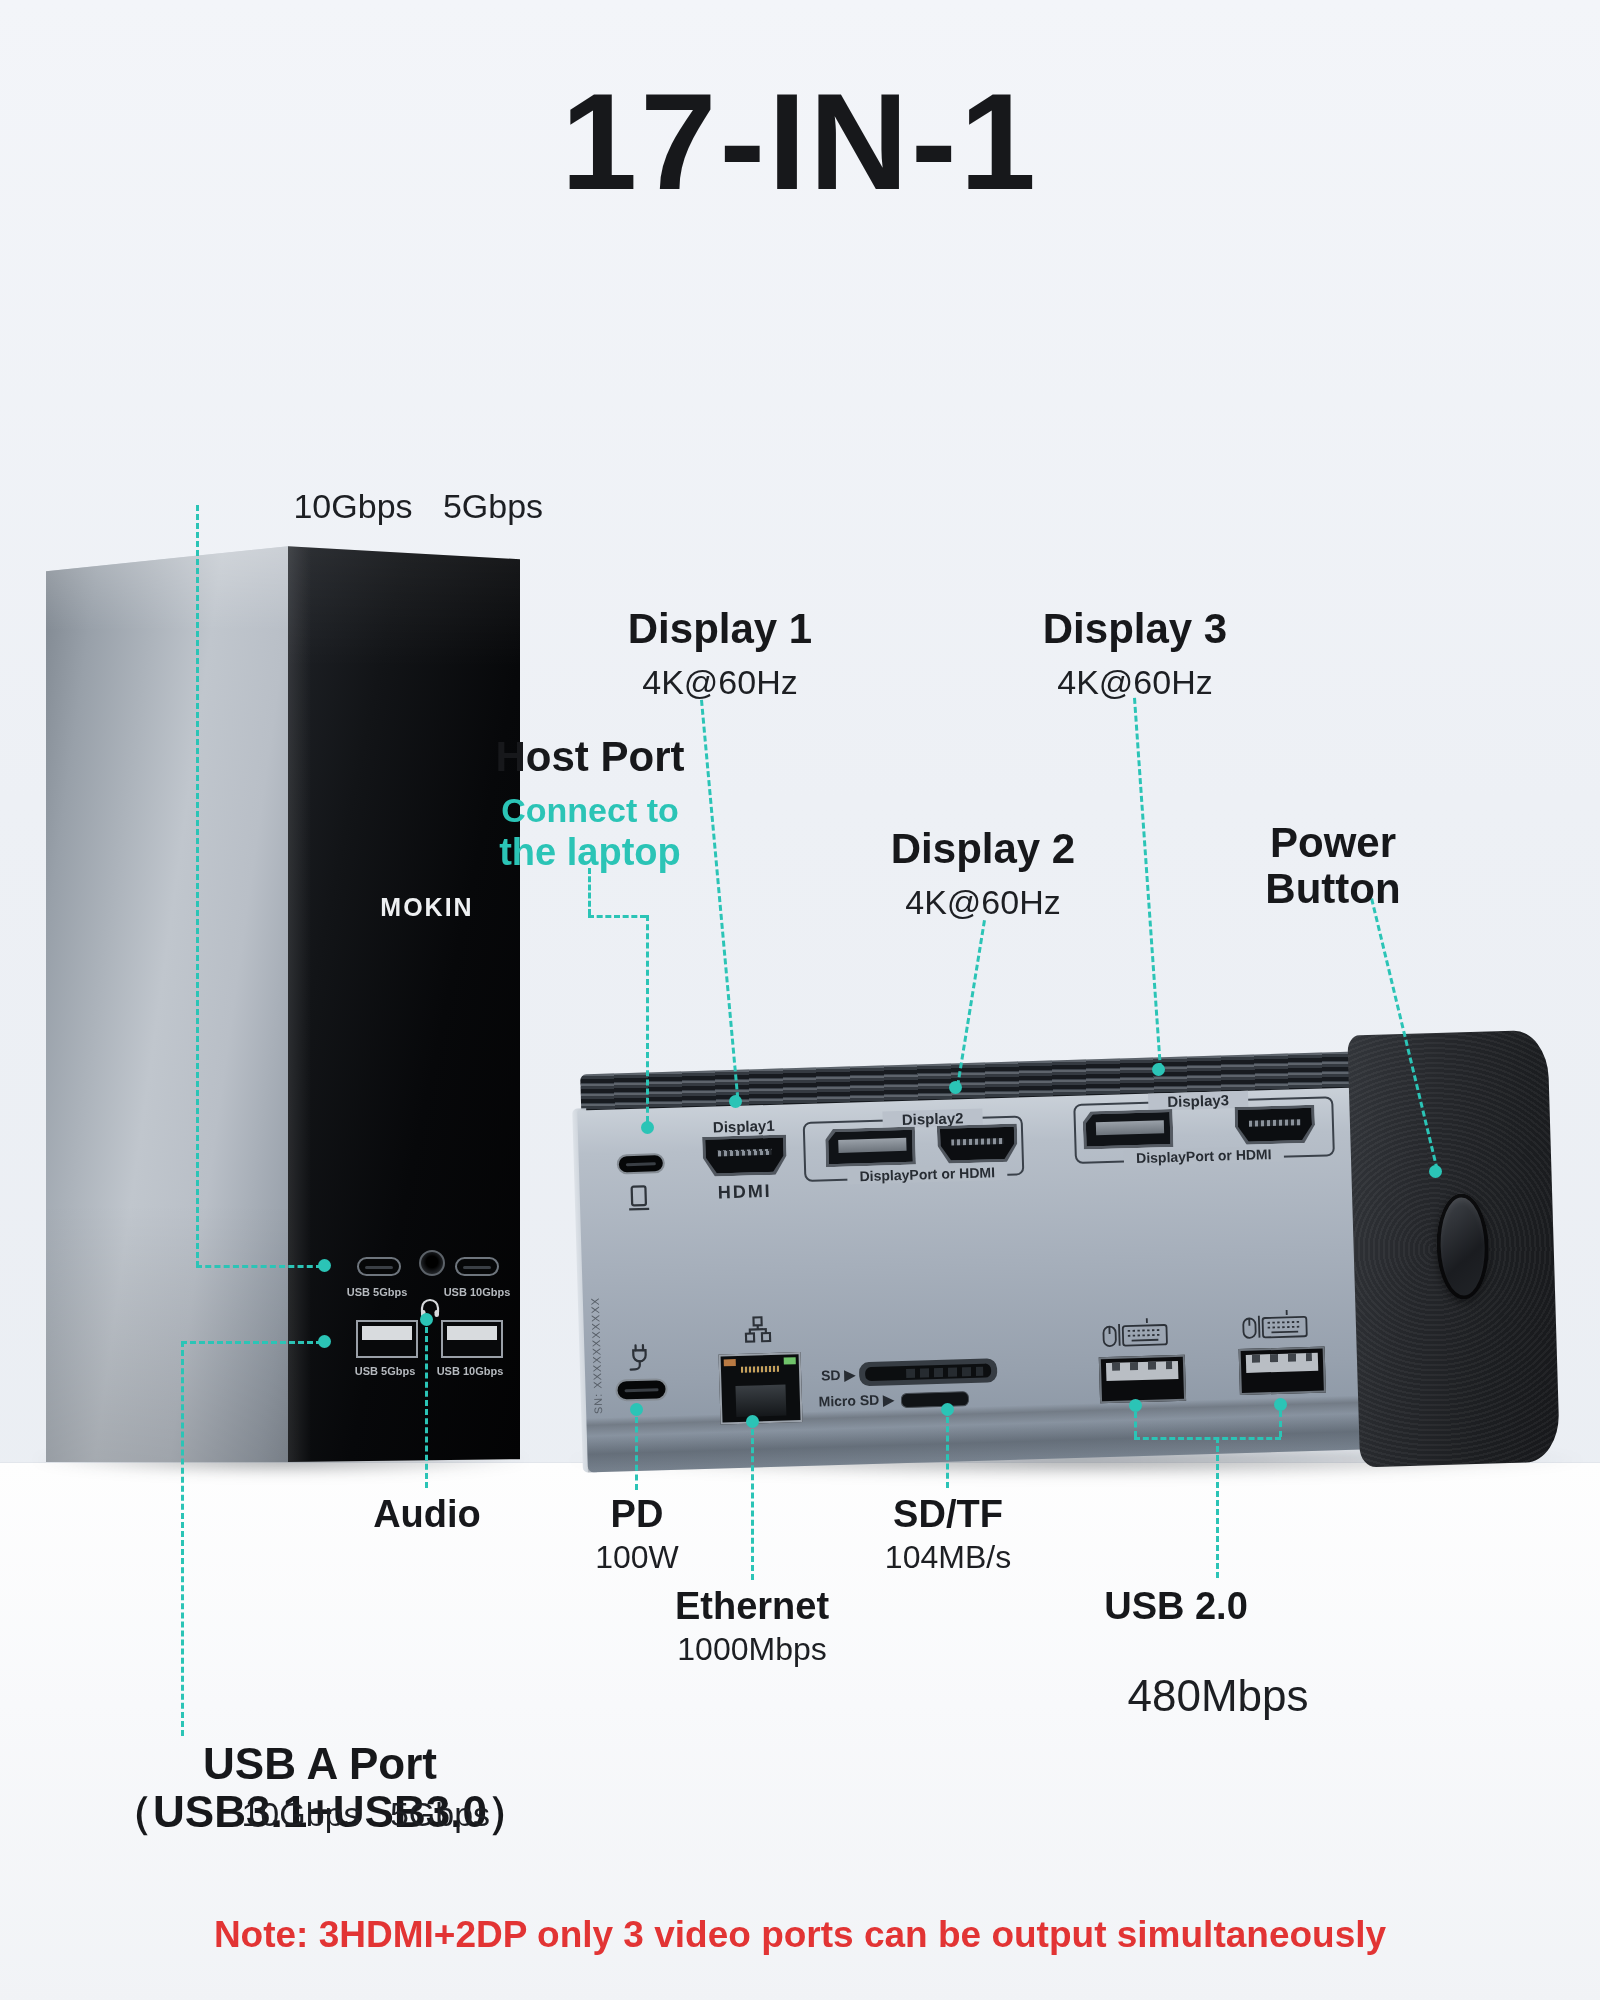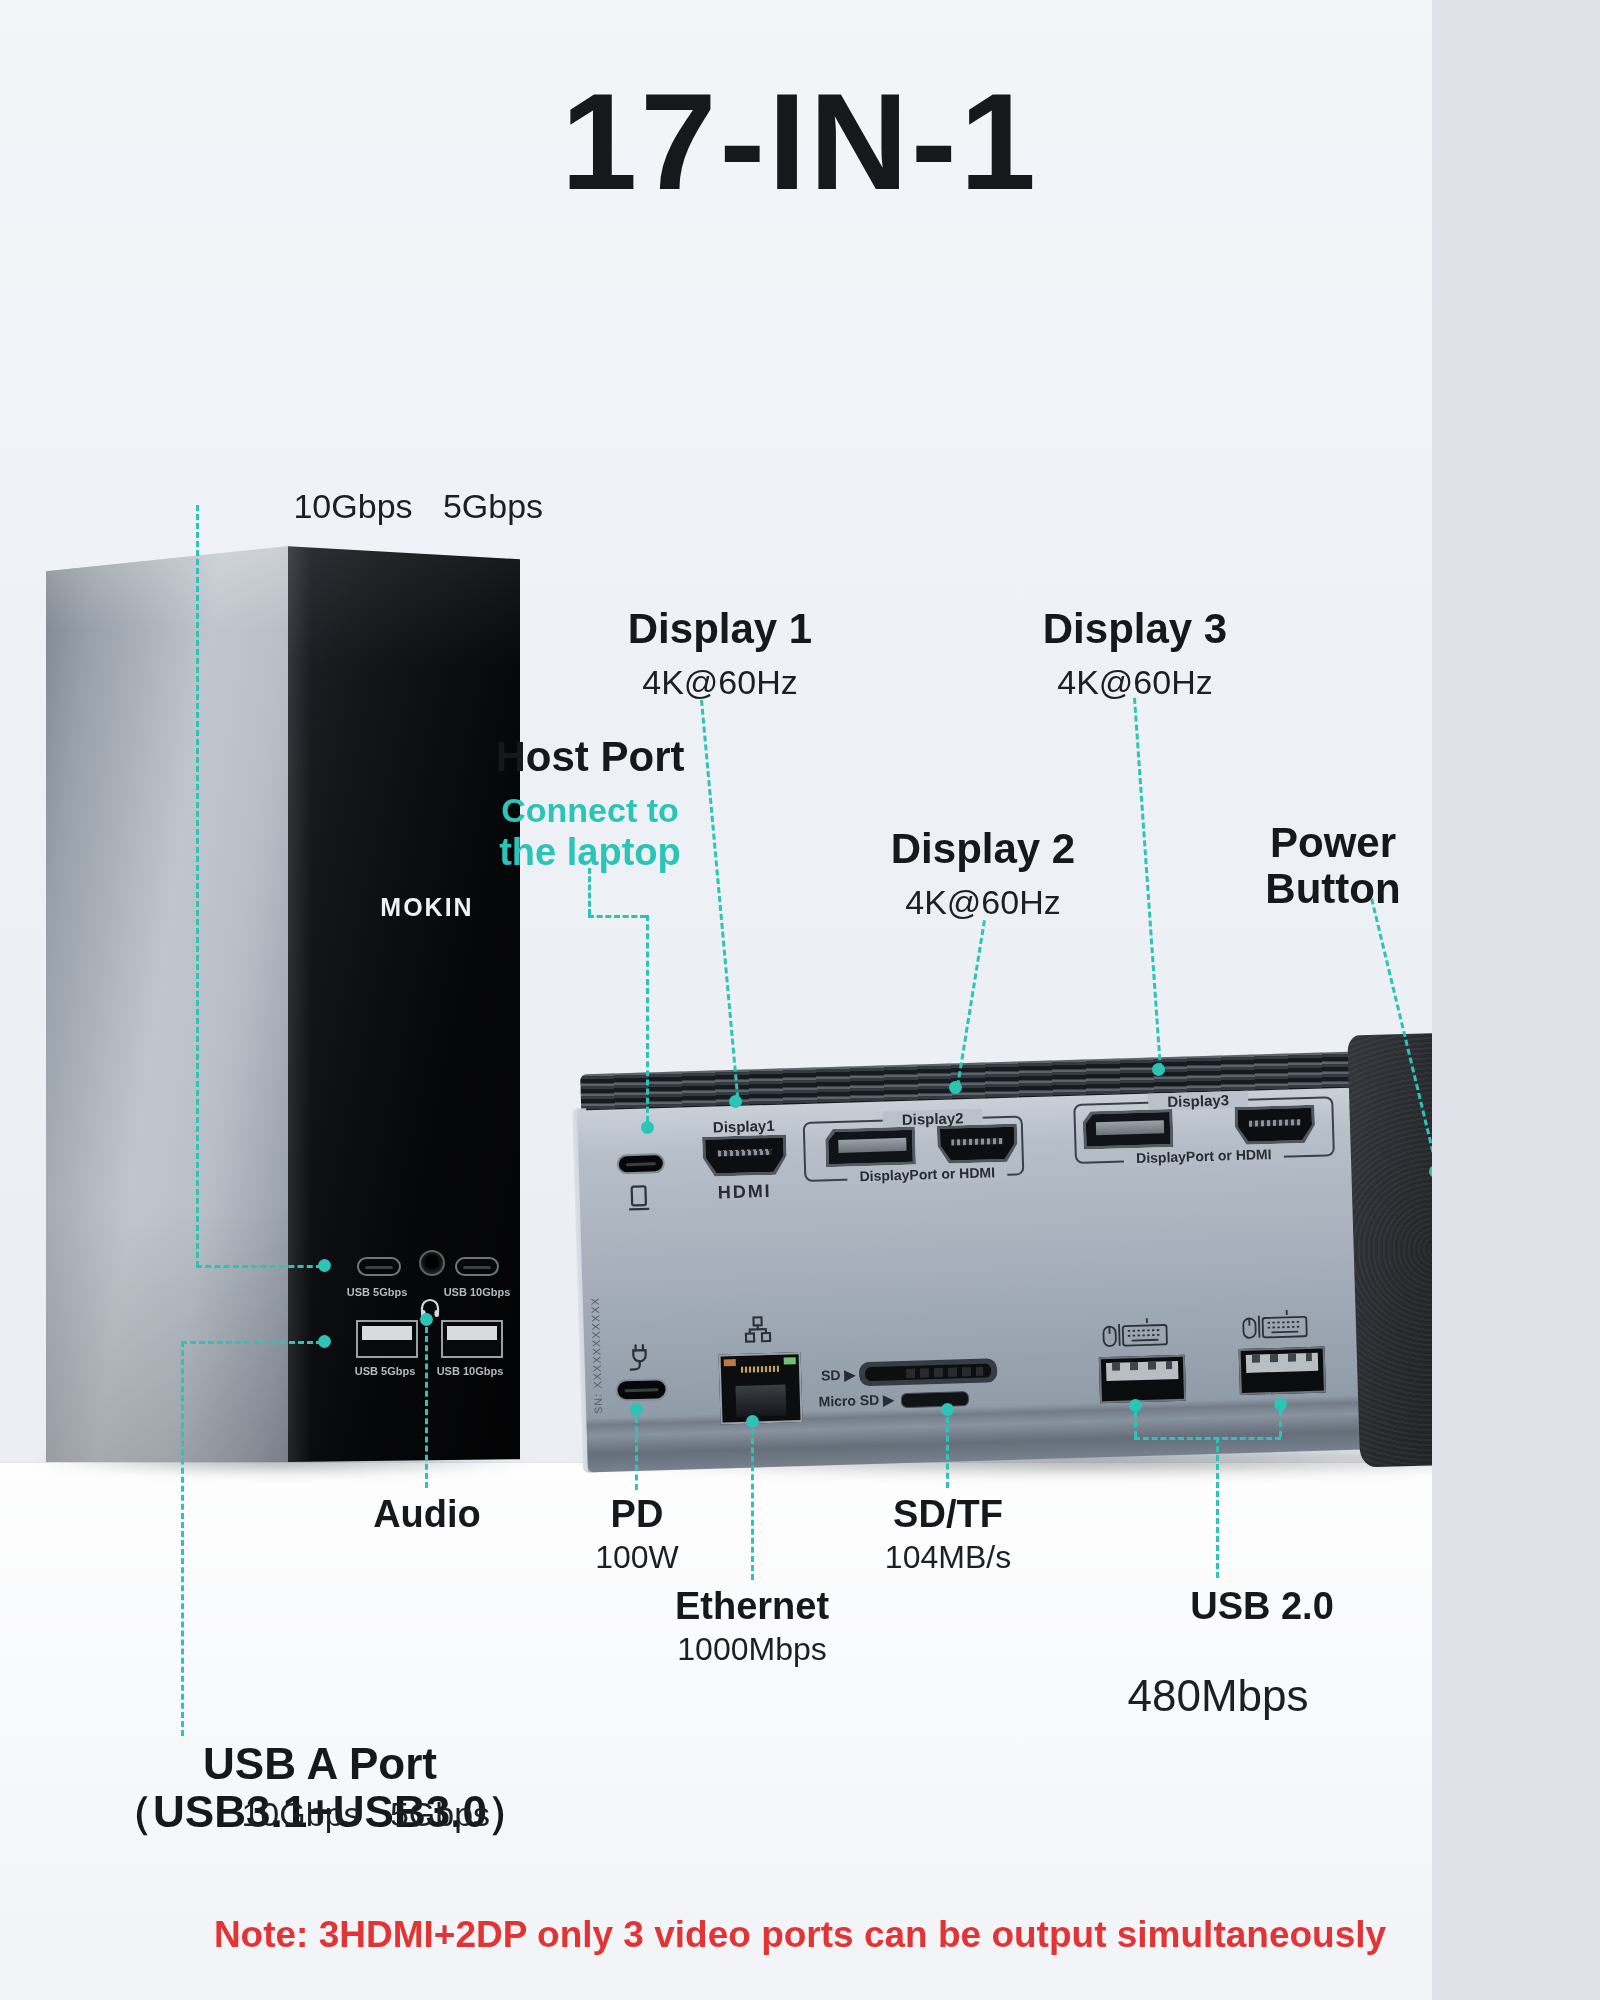--- a/index.html
+++ b/index.html
@@ -1,16 +1,16 @@
 <!DOCTYPE html>
 <html><head>
 <meta charset="utf-8">
 <style>
   html,body{margin:0;padding:0;background:#dfe3e9;}
-  .page{position:relative;width:1432px;height:2000px;overflow:hidden;
+  .page{position:relative;width:1600px;height:2000px;overflow:hidden;
         font-family:"Liberation Sans",sans-serif;
         background:linear-gradient(180deg,#f3f5f9 0%,#edf0f5 40%,#e9edf2 100%);}
   :root{--accent:#2BC4B6;--ink:#17181B;}
 
   
   .table-band{position:absolute;left:0;top:1462px;width:1600px;height:538px;z-index:0;
         background:linear-gradient(180deg,#fefefe 0%,#f8f9fb 45%,#f1f3f6 100%);
         border-top:1px solid #e2e6ec;}
 
   
@@ -39,21 +39,21 @@
   #cb-d2{left:883px;top:826px;width:200px;font-size:42px;}
   #cb-d2s{left:883px;top:884px;width:200px;font-size:34px;}
   #cb-pw{left:1203px;top:820px;width:260px;font-size:42px;}
   #cb-audio{left:347px;top:1494px;width:160px;font-size:38px;}
   #cb-pd{left:557px;top:1494px;width:160px;font-size:38px;}
   #cb-pds{left:557px;top:1540px;width:160px;font-size:32px;}
   #cb-sd{left:868px;top:1494px;width:160px;font-size:38px;}
   #cb-sds{left:868px;top:1540px;width:160px;font-size:32px;}
   #cb-eth{left:652px;top:1586px;width:200px;font-size:38px;}
   #cb-eths{left:652px;top:1632px;width:200px;font-size:32px;}
-  #cb-u2{left:1162px;top:1586px;width:200px;font-size:38px;}
+  #cb-u2{left:1076px;top:1586px;width:200px;font-size:38px;}
   #cb-u2s{left:1118px;top:1632px;width:200px;font-size:44px;margin-top:40px;}
   #cb-usba-label{left:40px;top:1740px;width:560px;font-size:44px;}
   #cb-usba-sa{left:231px;top:1796px;width:140px;font-size:34px;}
   #cb-usba-sb{left:370px;top:1796px;width:140px;font-size:34px;}
 
   
   .dl{position:absolute;width:0;border-left:3px dashed var(--accent);z-index:5;}
   .dh{position:absolute;height:0;border-top:3px dashed var(--accent);z-index:5;}
   .dot{position:absolute;width:13px;height:13px;border-radius:50%;background:var(--accent);z-index:6;}
   #ln-usbc-v{left:196px;top:505px;height:762px;}

